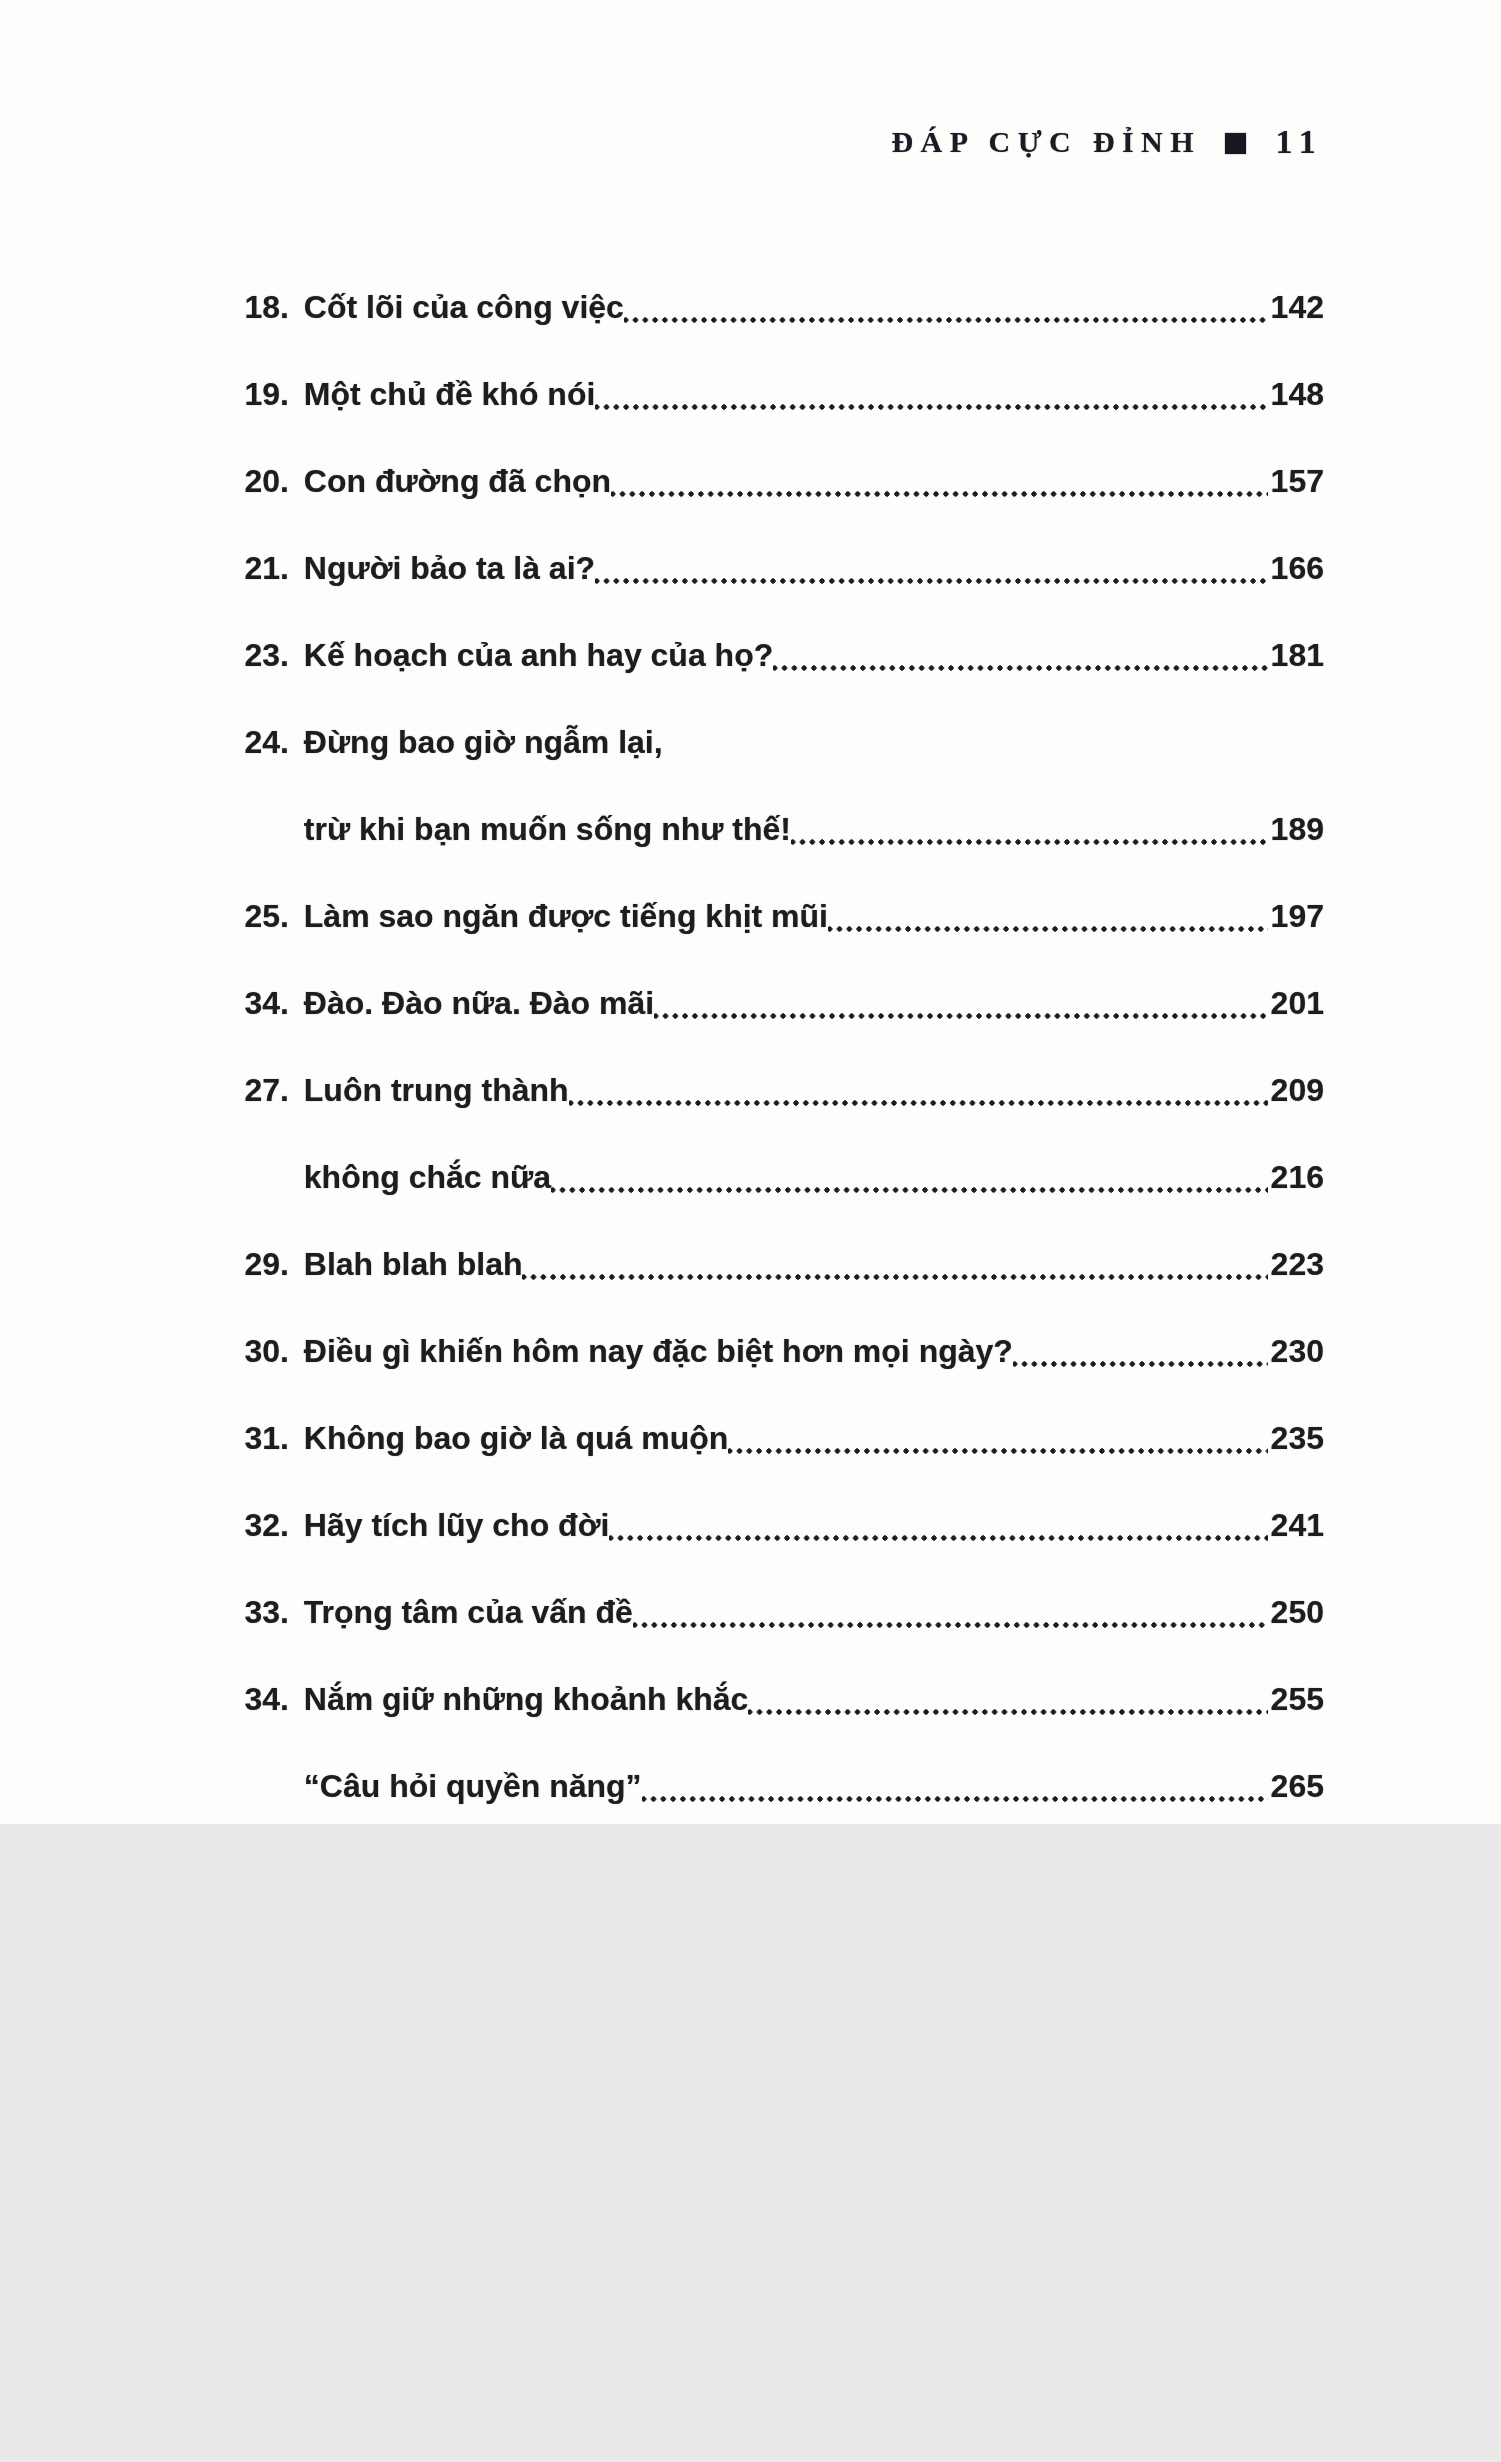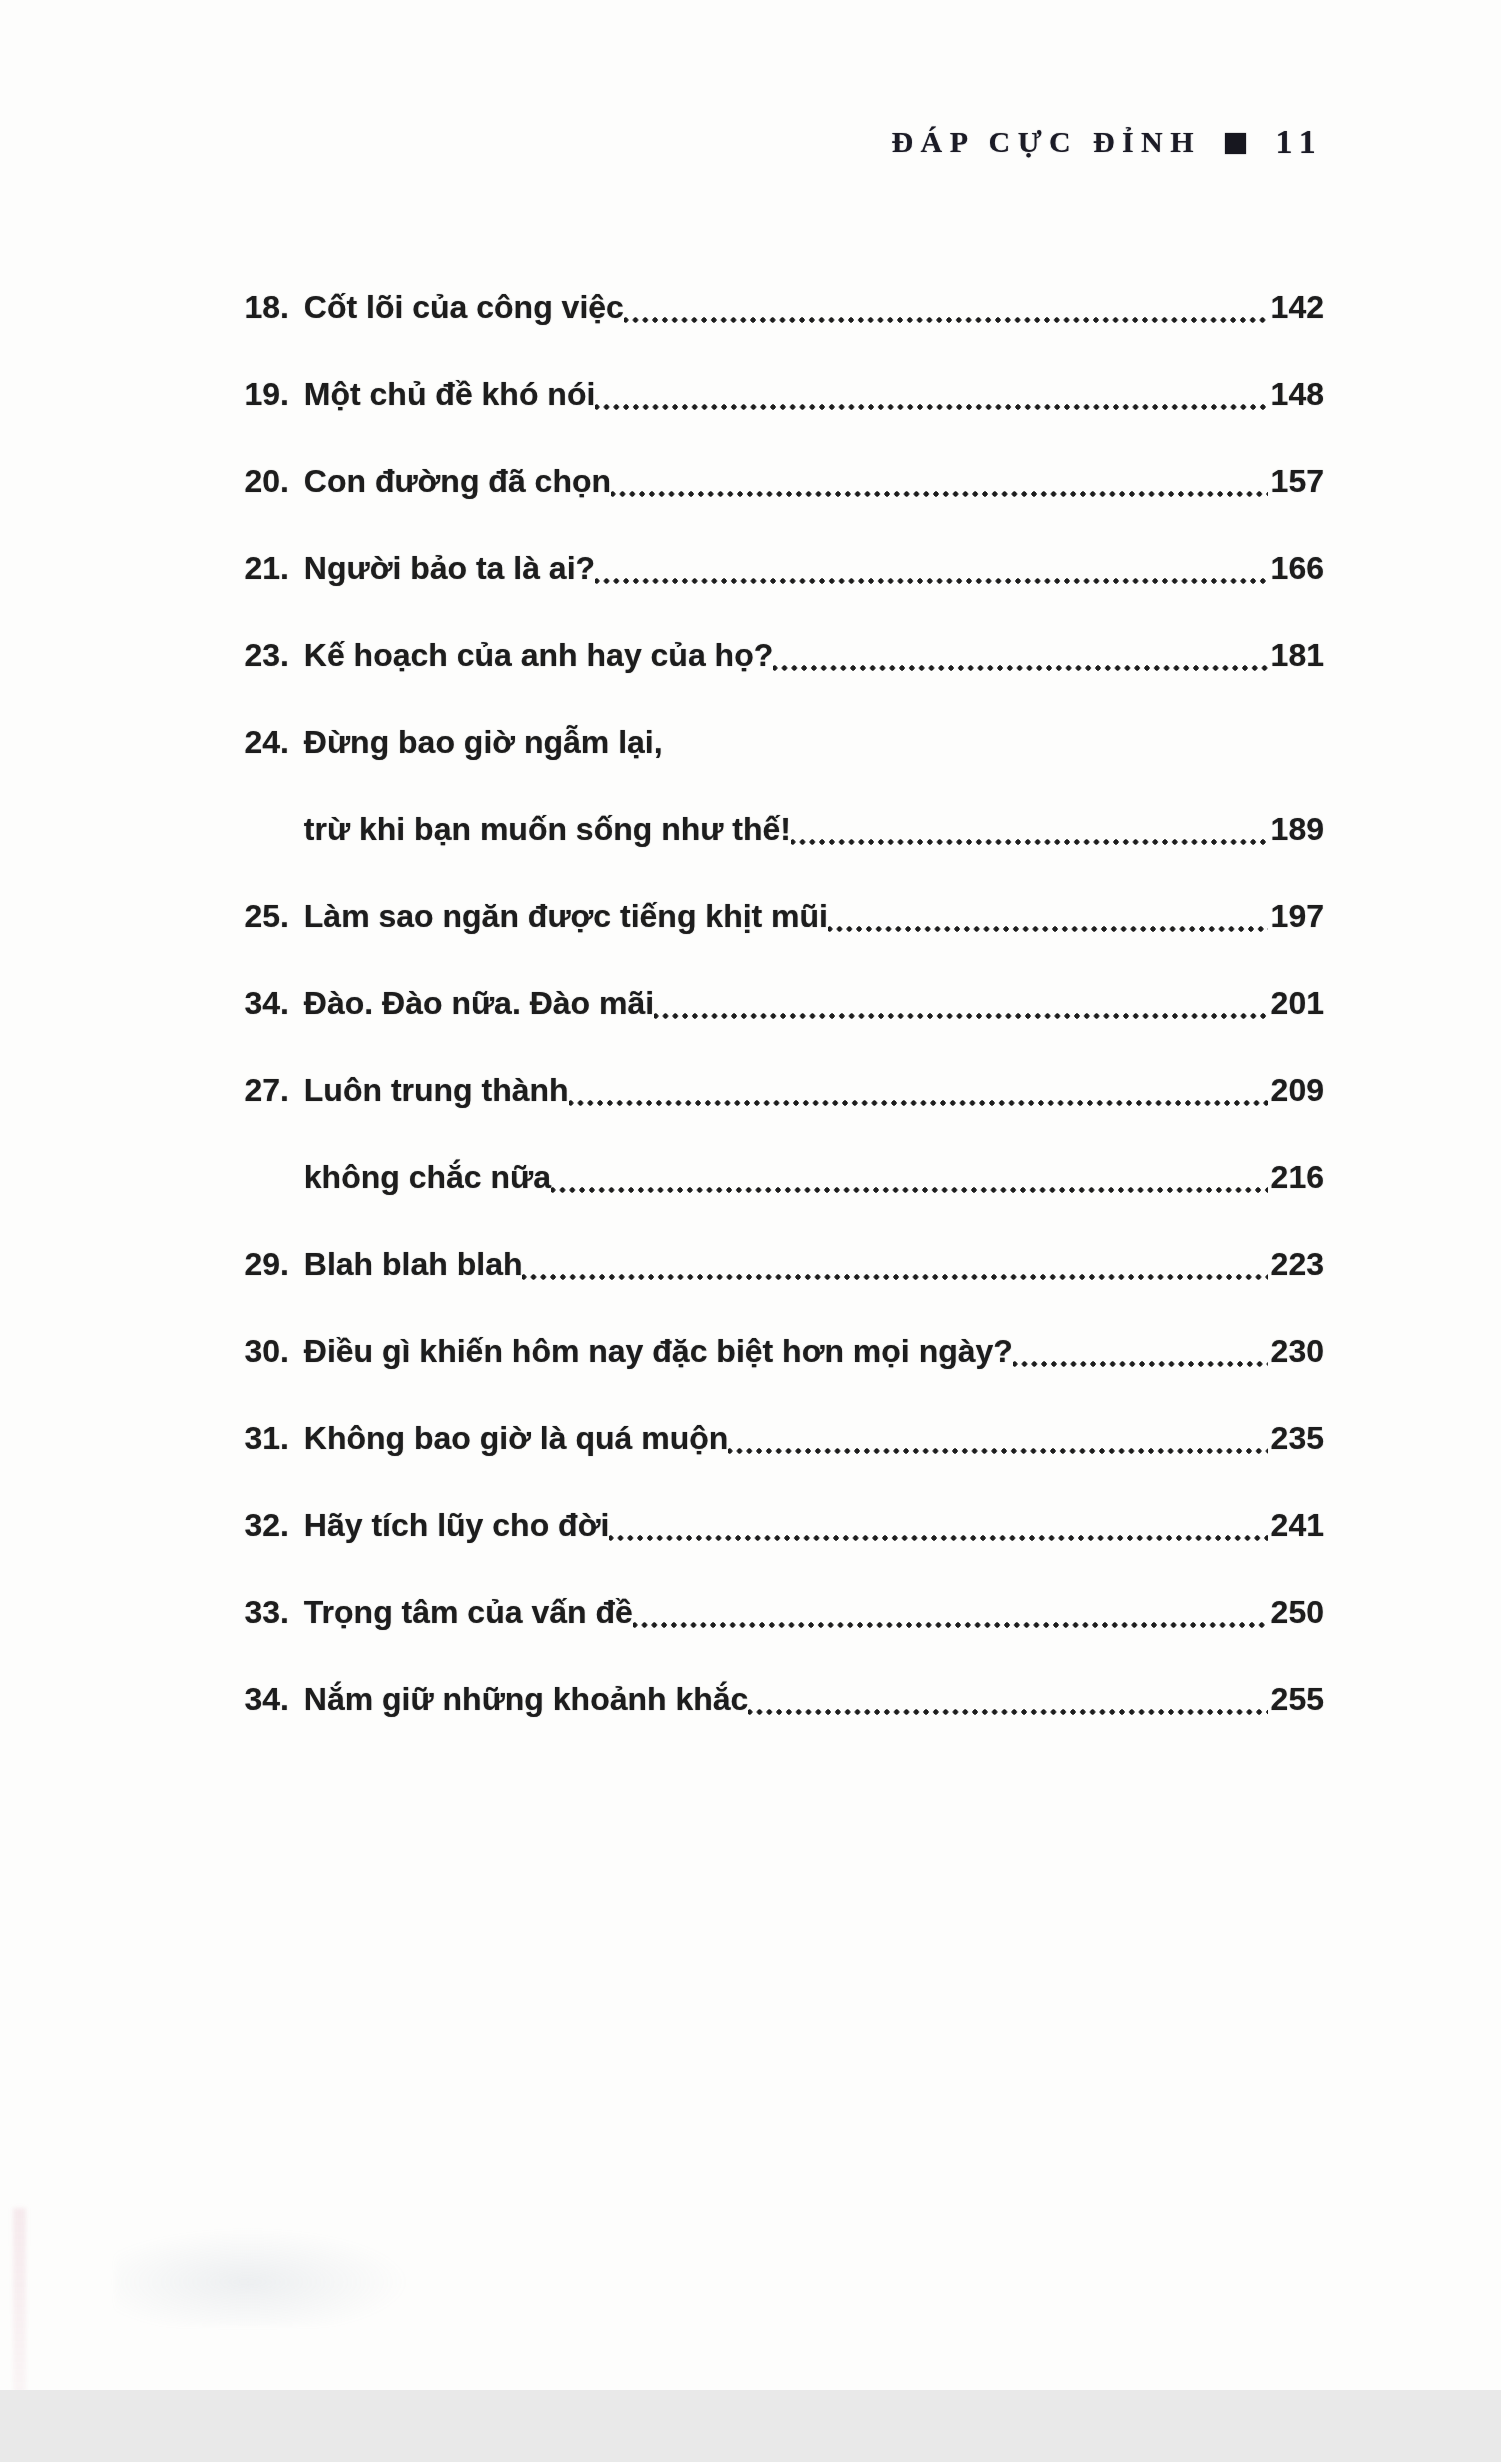--- a/index.html
+++ b/index.html
@@ -1,20 +1,20 @@
 <!DOCTYPE html>
 <html style="font-size:13px"><head>
 <meta charset="utf-8">
 <style>
   * { margin: 0; padding: 0; box-sizing: border-box; }
   html, body { background: #e9e9e9; }
   .page {
     position: relative;
     width: 1501px;
-    height: 2390px;
+    height: 1824px;
     margin: 0 auto;
     background: #fdfdfc;
     color: #1d1d1d;
     font-family: "Liberation Sans", sans-serif;
     overflow: hidden;
   }
   
   .page-header {
     position: absolute;
     top: 123px;
@@ -201,19 +201,25 @@
         <span class="title">Trọng tâm của vấn đề</span>
         <span class="leader"></span>
         <span class="page-num">250</span>
       </div>
       <div class="row">
         <span class="num">34.</span>
         <span class="title">Nắm giữ những khoảnh khắc</span>
         <span class="leader"></span>
         <span class="page-num">255</span>
       </div>
+      <div class="row">
+        <span class="num"></span>
+        <span class="title">“Câu hỏi quyền năng”</span>
+        <span class="leader"></span>
+        <span class="page-num">265</span>
+      </div>
     </main>
 
   <div class="smudge"></div>
   <div class="edge-mark"></div>
 
 </div>
 
 
 </body></html>

